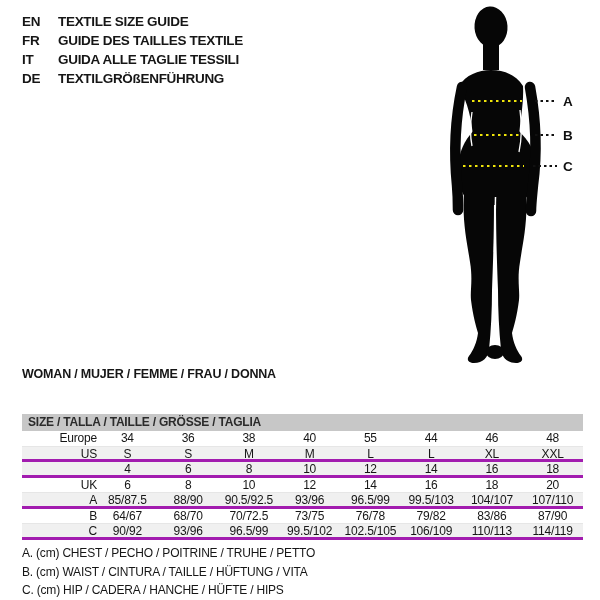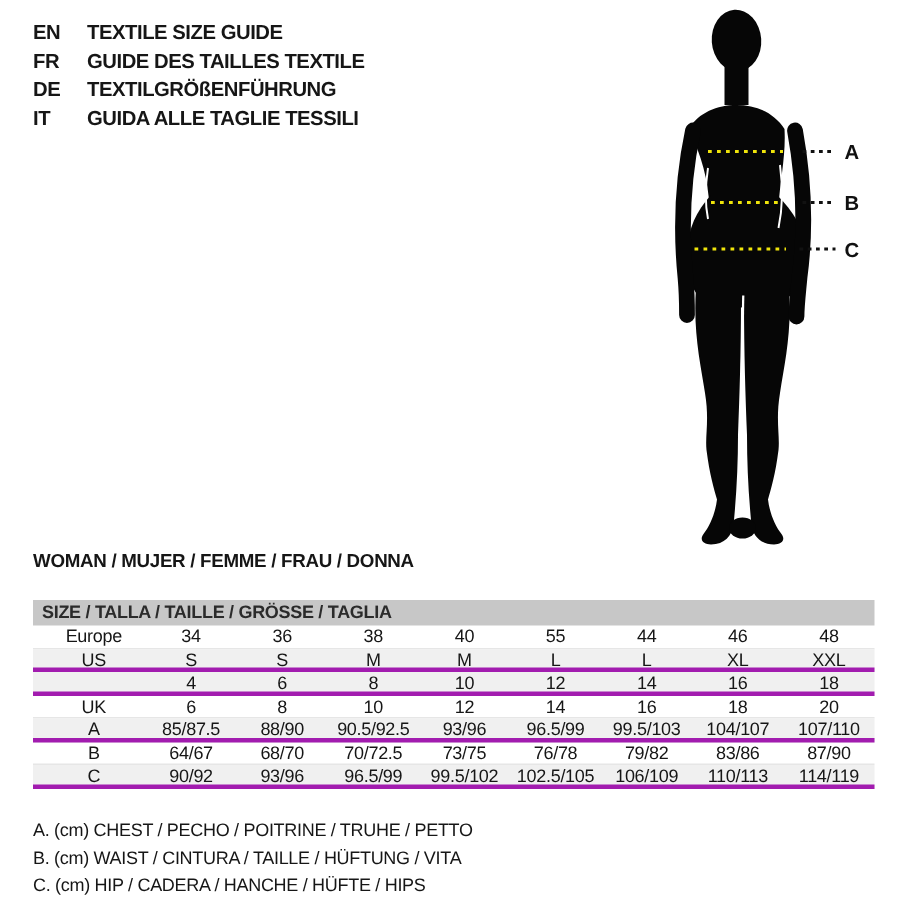--- a/index.html
+++ b/index.html
@@ -13,56 +13,56 @@
   .lang-row{display:flex;height:19px;align-items:center;}
   .lang-code{width:36px;font-size:13.5px;font-weight:bold;letter-spacing:-0.3px;}
   .lang-title{font-size:13.5px;font-weight:bold;letter-spacing:-0.3px;white-space:nowrap;}
   
   .figure-wrap{position:absolute;left:430px;top:0;width:170px;height:370px;}
   .figure-wrap svg{display:block;}
   .marker-text{font-family:"Liberation Sans","DejaVu Sans",sans-serif;font-size:13.5px;font-weight:bold;fill:#111;}
   
   .section-title{position:absolute;left:22px;top:367px;font-size:12.5px;font-weight:bold;letter-spacing:-0.2px;}
   
-  .size-table{position:absolute;left:22px;top:400px;width:561px;}
+  .size-table{position:absolute;left:22px;top:414px;width:561px;}
   .thead{
     background:#c7c7c7;height:17px;line-height:17px;padding-left:6px;
     font-size:12px;font-weight:bold;color:#2b2b2b;letter-spacing:-0.2px;
   }
   .trow{
     display:grid;grid-template-columns:75px repeat(8,1fr);
     height:15.5px;align-items:center;font-size:12px;letter-spacing:-0.2px;
     border-bottom:1px solid #e6e6e6;box-sizing:border-box;
   }
   .trow.shaded{background:#f0f0f0;border-bottom:3px solid #a21caf;}
   .cell{text-align:center;white-space:nowrap;}
-  .cell.label{text-align:center;padding-left:6px;}
+  .cell.label{text-align:right;padding-left:6px;}
   
   .legend{position:absolute;left:22px;top:544px;}
   .legend-line{font-size:12px;font-weight:normal;line-height:18.5px;letter-spacing:-0.2px;white-space:nowrap;}
 </style>
 </head>
 <body>
 
 <div class="lang-list">
   <div class="lang-row">
     <span class="lang-code">EN</span>
     <span class="lang-title">TEXTILE SIZE GUIDE</span>
   </div>
   <div class="lang-row">
     <span class="lang-code">FR</span>
     <span class="lang-title">GUIDE DES TAILLES TEXTILE</span>
   </div>
   <div class="lang-row">
+    <span class="lang-code">IT</span>
+    <span class="lang-title">GUIDA ALLE TAGLIE TESSILI</span>
+  </div>
+  <div class="lang-row">
     <span class="lang-code">DE</span>
     <span class="lang-title">TEXTILGRÖßENFÜHRUNG</span>
-  </div>
-  <div class="lang-row">
-    <span class="lang-code">IT</span>
-    <span class="lang-title">GUIDA ALLE TAGLIE TESSILI</span>
   </div>
 </div>
 
 <div class="figure-wrap">
   <svg width="170" height="370" viewBox="0 0 170 370">
     <g fill="#060606" stroke="none">
 
       <ellipse cx="61" cy="27" rx="16.5" ry="20.5" transform="rotate(-4 61 27)"></ellipse>
 
       <rect x="53" y="36" width="16" height="34"></rect>

